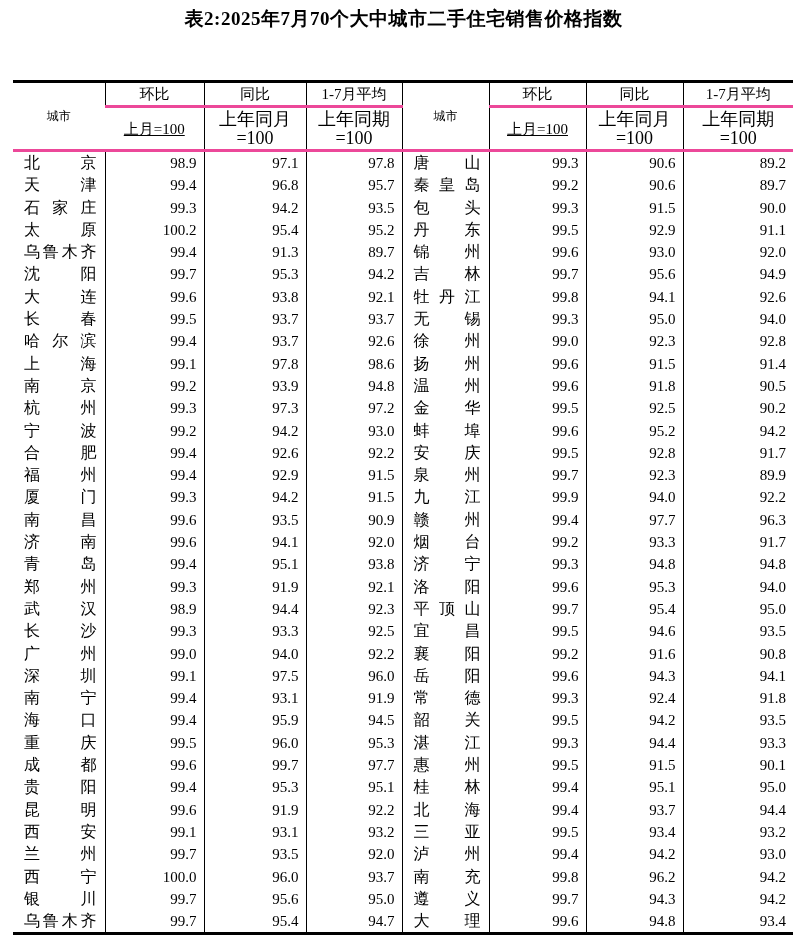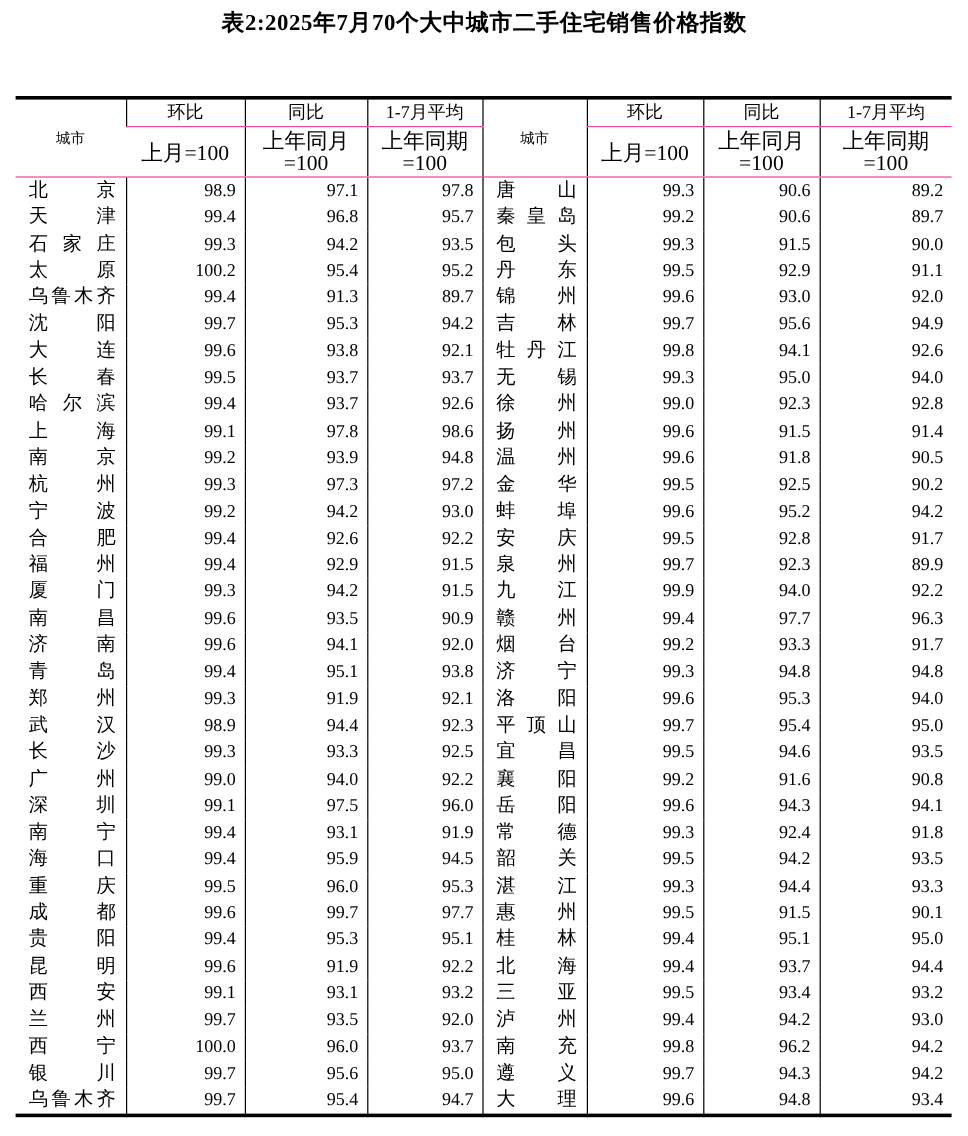--- a/index.html
+++ b/index.html
@@ -36,25 +36,25 @@
   table.price-table td {
     border-left: 1px solid #000;
     font-weight: normal;
     font-size: 15px;
     padding: 0;
     overflow: hidden;
     white-space: nowrap;
   }
   table.price-table th:first-child,
   table.price-table td:first-child { border-left: none; }
-  thead th { border-bottom: 1px solid #ec4899; text-align: center; margin-top: 48px; }
+  thead th { border-bottom: 3px solid #ec4899; text-align: center; margin-top: 48px; }
   thead tr.h-top th { height: 22px; line-height: 22px; }
   thead tr.h-sub th { height: 41px; }
   thead th.city-h { vertical-align: middle; font-size: 12px; }
-  thead th.sub-single { vertical-align: middle; line-height: 18px; font-size: 18px; }
+  thead th.sub-single { vertical-align: middle; line-height: 18px; font-size: 15px; text-decoration: underline; }
   thead th.sub-double { vertical-align: middle; line-height: 19px; font-size: 18px; }
   tbody td { height: 22.3px; line-height: 22.3px; }
   tbody td.city {
     text-align: justify;
     text-align-last: justify;
     padding-left: 11px;
     padding-right: 8px;
     font-size: 16px;
   }
   tbody td.num {

